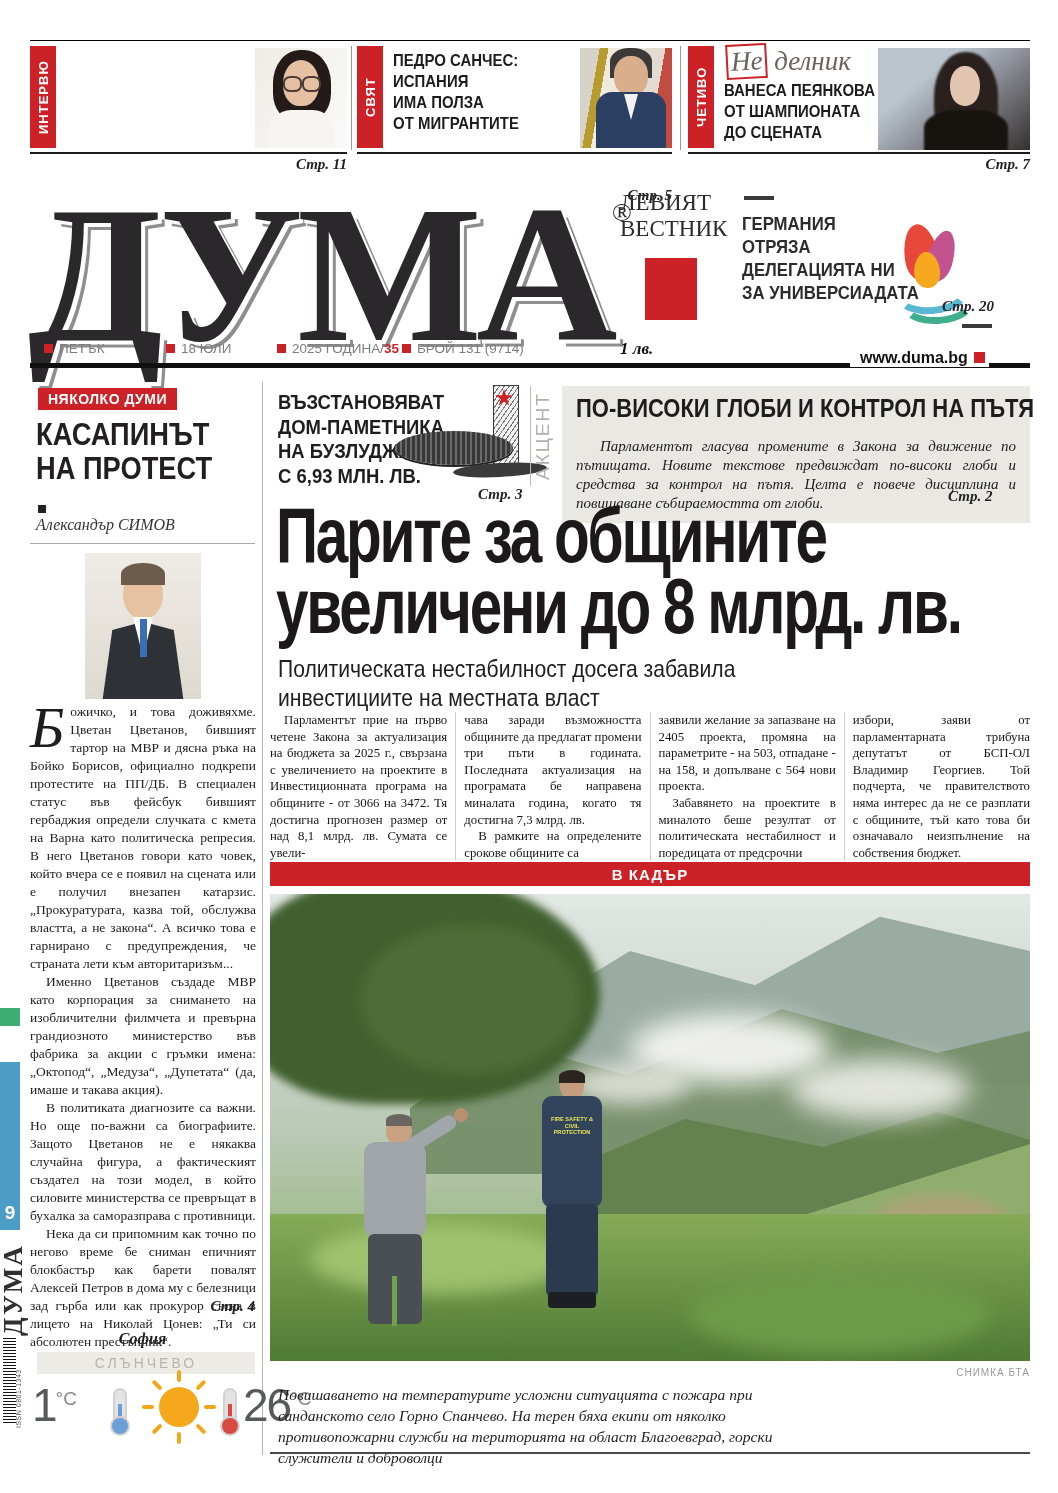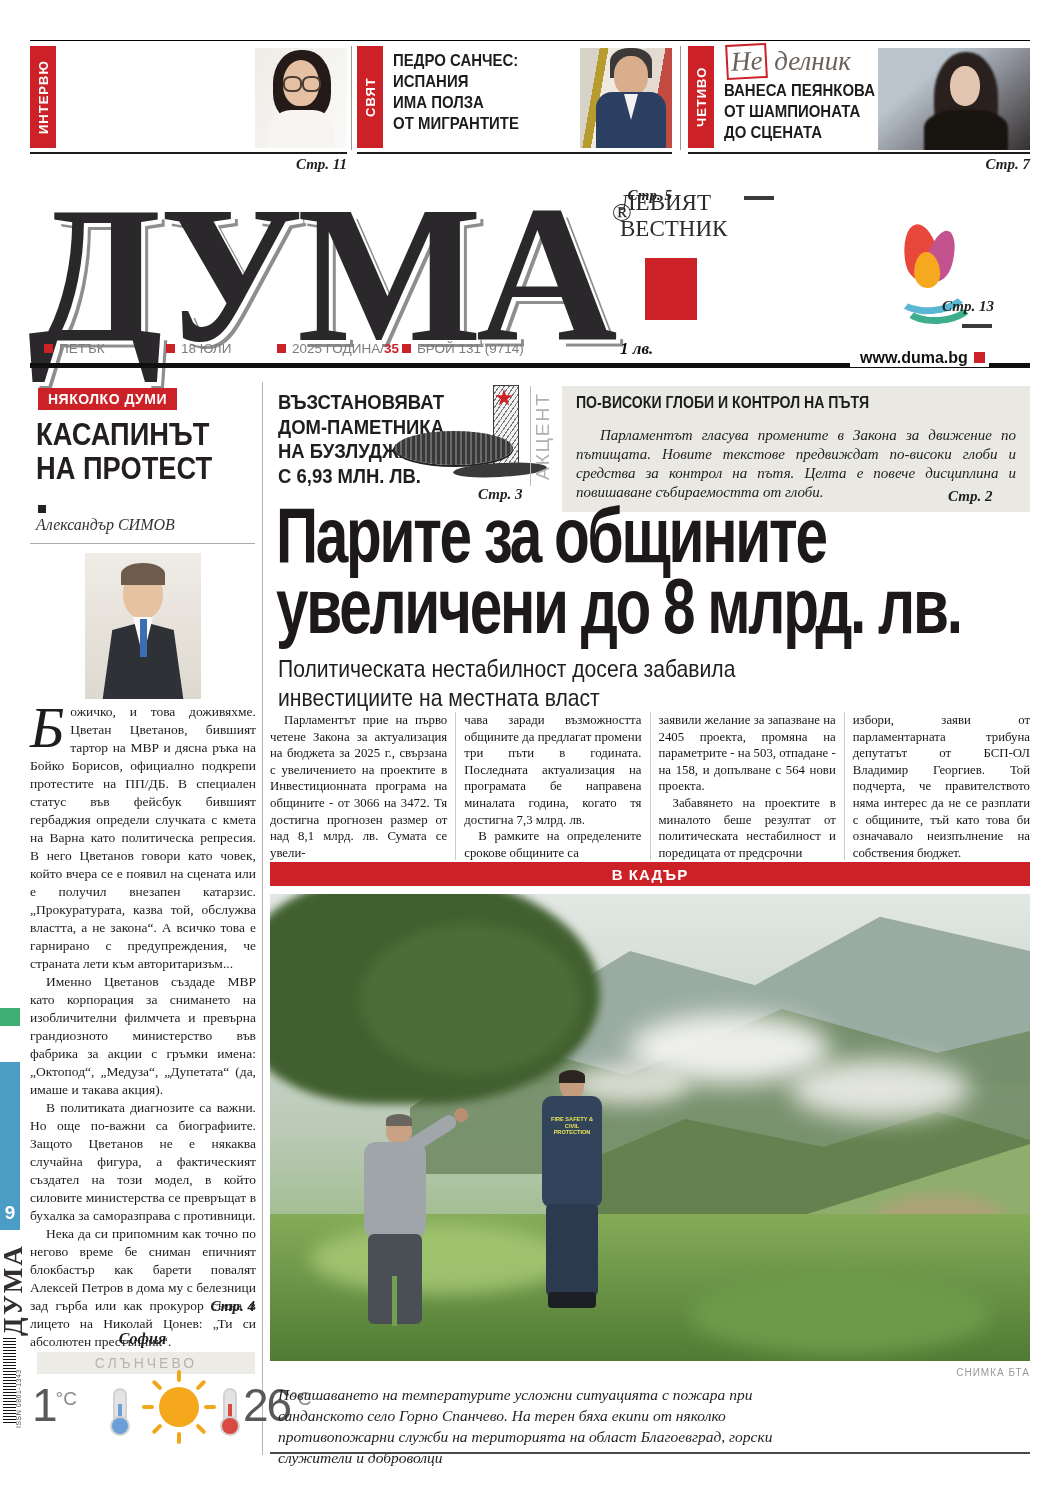--- a/index.html
+++ b/index.html
@@ -130,21 +130,21 @@
   .star{position:absolute;left:100px;top:6px;width:18px;height:18px;background:#cc2127;
         clip-path:polygon(50% 0,61% 35%,98% 35%,68% 57%,79% 91%,50% 70%,21% 91%,32% 57%,2% 35%,39% 35%);}
   .saucer{position:absolute;left:0;top:48px;width:118px;height:34px;border-radius:50%;
           background:repeating-linear-gradient(90deg,#6a6a6a 0 2px,#383838 2px 5px);box-shadow:0 2px 0 #222;}
   .ground{position:absolute;left:58px;top:80px;width:94px;height:14px;background:#3a3a3a;border-radius:50%;transform:rotate(-3deg);}
   .buz-ref{left:458px;top:486px;margin-left:20px;}
   .vline-buz{left:530px;top:386px;width:1px;height:100px;background:#bbb;}
   .akclabel{left:532px;top:386px;width:26px;height:100px;writing-mode:vertical-rl;transform:rotate(180deg);
             color:#b2b0ab;font-size:19px;letter-spacing:2px;text-align:center;}
   .akcbox{left:562px;top:386px;width:468px;background:#e9e8e3;padding:8px 14px 10px;box-sizing:border-box;}
-  .akcbox .t{font-weight:bold;font-size:16px;color:#1d1d1d;white-space:nowrap;}
+  .akcbox .t{font-weight:bold;font-size:25px;color:#1d1d1d;white-space:nowrap;}
   .akcbox .d{margin-top:14px;font-family:"Liberation Serif",serif;font-style:italic;font-size:15px;
              line-height:19px;text-align:justify;text-indent:24px;color:#1d1d1d;}
   .akc-ref{left:948px;top:488px;}
   
   .leadh{left:276px;top:500px;width:1000px;font-weight:bold;color:#1d191a;}
   .leadh .l{display:block;font-size:77px;line-height:71px;letter-spacing:-3px;transform:scaleX(.76);transform-origin:0 0;white-space:nowrap;}
   .leadsub{left:278px;top:654px;font-size:24px;line-height:29px;color:#202020;}
   .cols{left:270px;top:712px;width:760px;height:148px;display:flex;overflow:hidden;}
   .col{flex:1;padding:0 8px;border-left:1px solid #ccc;}
   .col:first-child{border-left:none;padding-left:0;}
@@ -247,28 +247,29 @@
   <div class="abs tref r2 pref">Стр. 5</div>
   <div class="abs tref r3 pref">Стр. 7</div>
 
   <div class="abs duma">ДУМА</div>
   <div class="abs reg">®</div>
   <div class="abs tagline"><span>ЛЕВИЯТ</span><br><span>ВЕСТНИК</span></div>
   <div class="abs redsq"></div>
 
   <div class="abs germ">
     <div class="dash"></div>
+    <div class="lines"><span class="cond"><span>ГЕРМАНИЯ</span><br><span>ОТРЯЗА</span><br><span>ДЕЛЕГАЦИЯТА НИ</span><br><span>ЗА УНИВЕРСИАДАТА</span></span></div>
     <div class="flame">
       <div class="fl-red"></div>
         <div class="fl-pink"></div>
         <div class="fl-yel"></div>
         <div class="fl-arc1"></div>
         <div class="fl-arc2"></div>
     </div>
-    <div class="gref pref">Стр. 13</div>
+    <div class="gref pref">Стр. 20</div>
     <div class="dash2"></div>
   </div>
 
   <div class="abs dateline">
     <span class="dl dl1"><span class="sq"></span><span>ПЕТЪК</span></span>
     <span class="dl dl2"><span class="sq"></span><span>18 ЮЛИ</span></span>
     <span class="dl dl3"><span class="sq"></span><span>2025 ГОДИНА/</span><b>35</b></span>
     <span class="dl dl4"><span class="sq"></span><span>БРОЙ 131 (9714)</span></span>
     <span class="price">1 лв.</span>
   </div>

